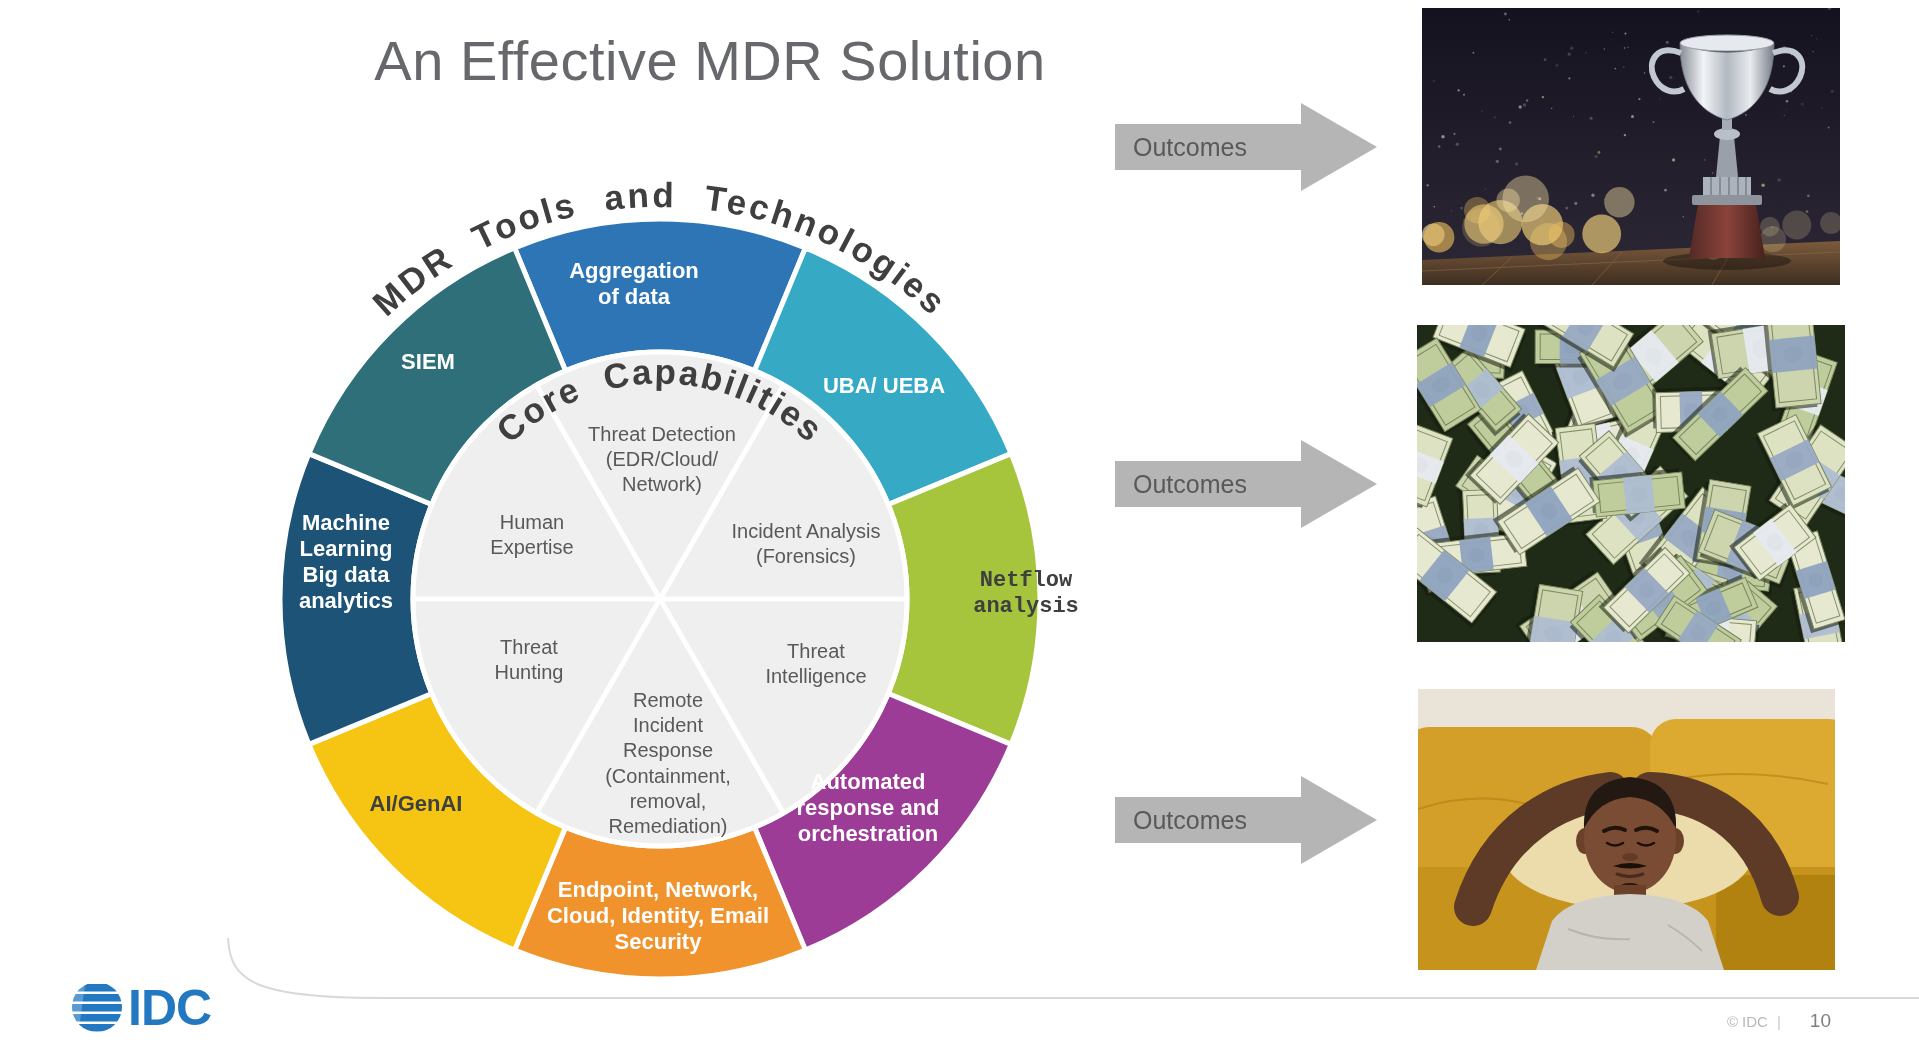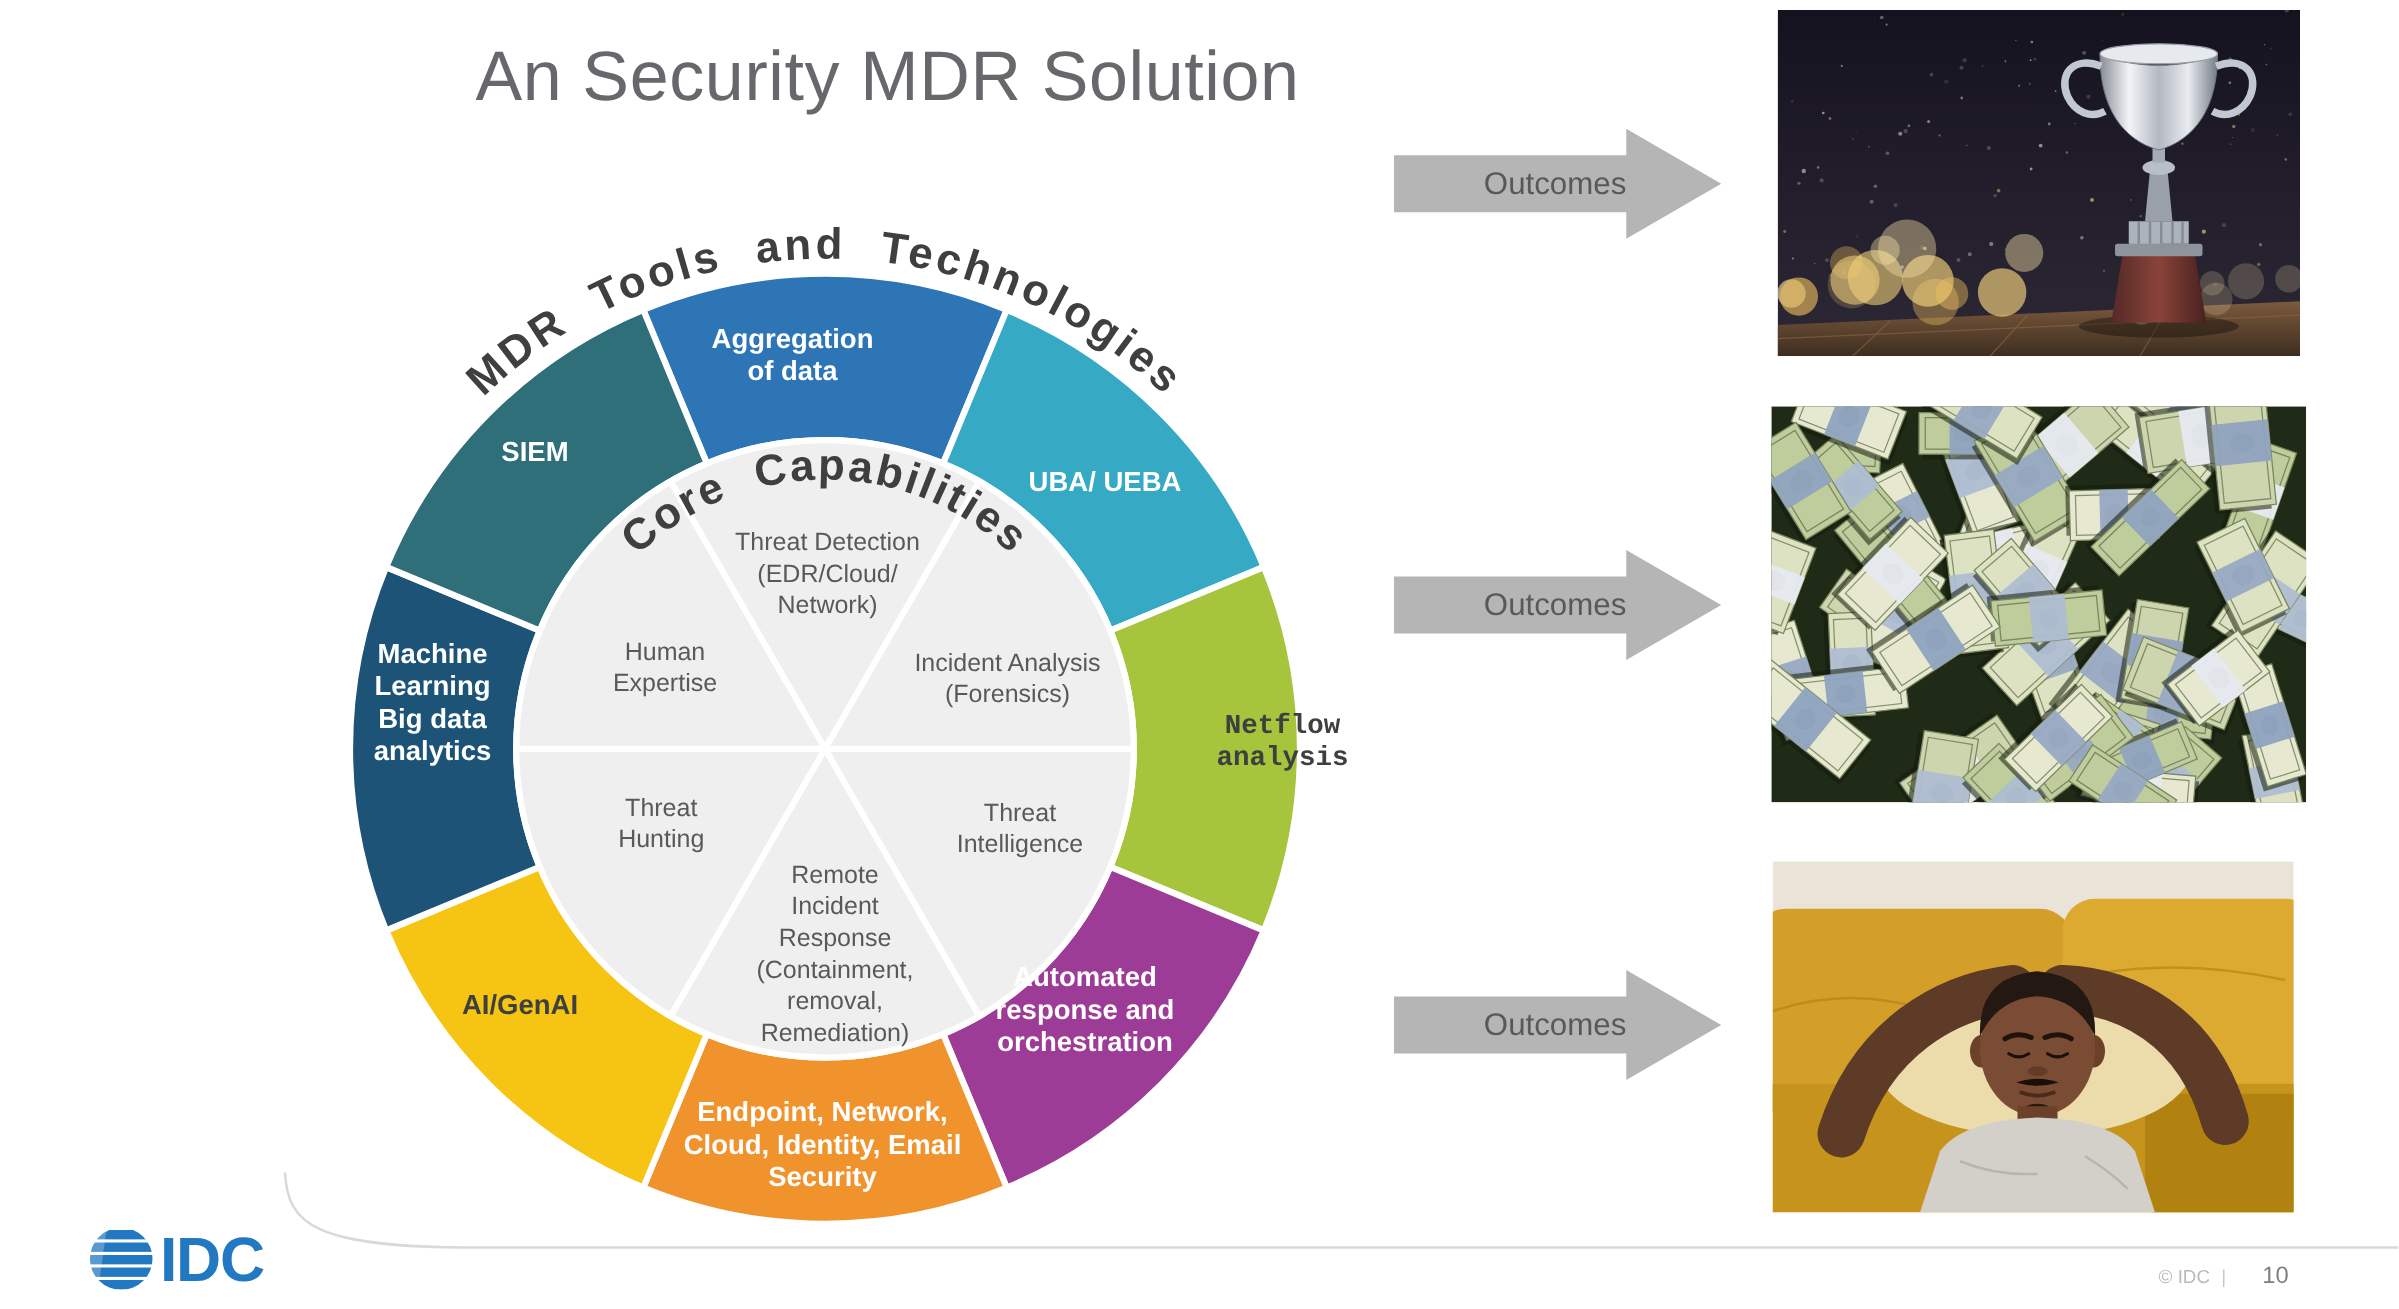--- a/index.html
+++ b/index.html
@@ -12,37 +12,37 @@
   .arc-outer{font-size:35px;letter-spacing:3px;word-spacing:14px;}
   .arc-inner{font-size:35px;letter-spacing:2px;word-spacing:12px;}
   .seg-label{position:absolute;transform:translate(-50%,-50%);white-space:pre-line;text-align:center;
              font-weight:700;font-size:22px;line-height:1.18;color:#ffffff;}
   .seg-label.dark{color:#3e4040;}
   .cap-label{position:absolute;transform:translate(-50%,-50%);white-space:pre-line;text-align:center;
              font-size:20px;line-height:1.26;color:#595959;}
   .arrow{position:absolute;left:1115px;width:262px;height:88px;background:#b5b5b5;
          clip-path:polygon(0 24%,71% 24%,71% 0,100% 50%,71% 100%,71% 76%,0 76%);
          display:flex;align-items:center;}
-  .arrow span{display:block;width:71%;padding-left:2px;box-sizing:border-box;text-align:right;
+  .arrow span{display:block;width:71%;padding-left:18px;box-sizing:border-box;text-align:left;
               font-size:25px;color:#595959;}
   .photo{position:absolute;overflow:hidden;}
   .photo svg{display:block;width:100%;height:100%;}
   .footer-line{position:absolute;left:0;top:930px;pointer-events:none;}
   .logo{position:absolute;left:70px;top:978px;}
   .footer-right{position:absolute;right:88px;top:1010px;display:flex;align-items:baseline;gap:9px;}
   .footer-right .cc{font-size:15px;color:#b9b9b9;}
   .footer-right .sep{font-size:15px;color:#c9c9c9;}
   .footer-right .pg{font-size:19px;color:#7f7f7f;margin-left:20px;}
 </style>
 </head>
 <body>
 
 <div class="slide">
 
-  <h1 class="title">An Security MDR Solution</h1>
+  <h1 class="title">An Effective MDR Solution</h1>
 
   <svg class="wheel" width="1919" height="1047" viewBox="0 0 1919 1047">
     <defs>
       <path id="arcOuterTitle" d="M 339,374 A 392 392 0 0 1 981,374" fill="none"></path>
       <path id="arcInnerTitle" d="M 487,471 A 215 215 0 0 1 833,471" fill="none"></path>
     </defs>
 
     <g stroke="#ffffff" stroke-width="5" stroke-linejoin="round">
       <path d="M514.6,247.9 A380,380 0 0 1 805.4,247.9 L754.5,370.8 A247,247 0 0 0 565.5,370.8 Z" fill="#2E75B6"></path>
       <path d="M805.4,247.9 A380,380 0 0 1 1011.1,453.6 L888.2,504.5 A247,247 0 0 0 754.5,370.8 Z" fill="#36A9C5"></path>

